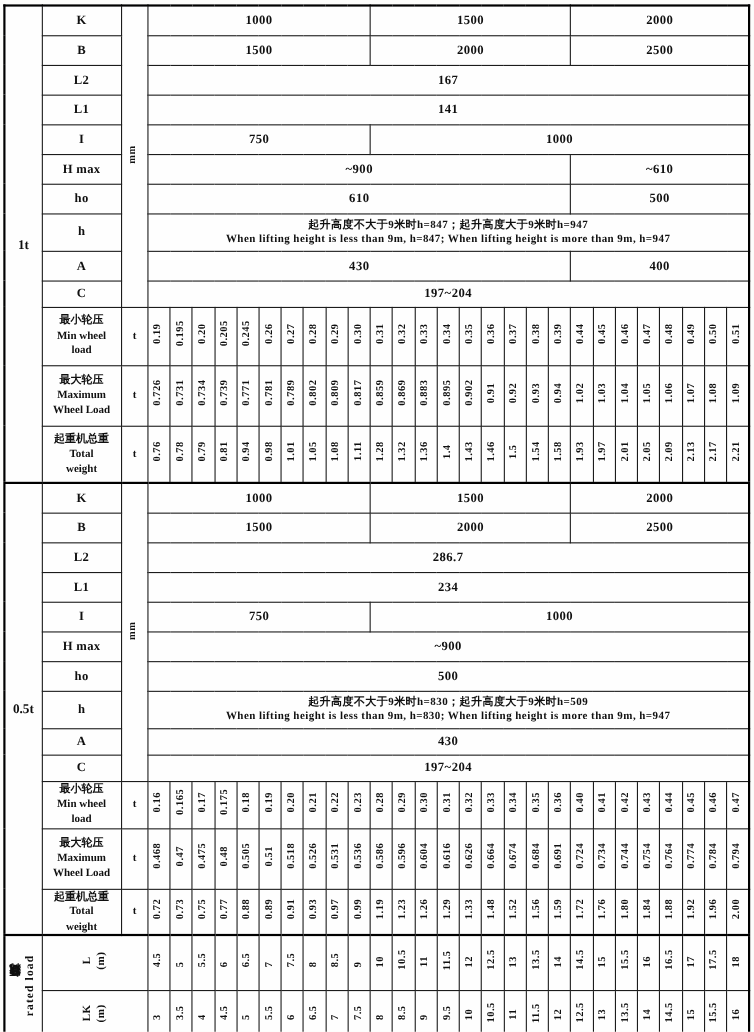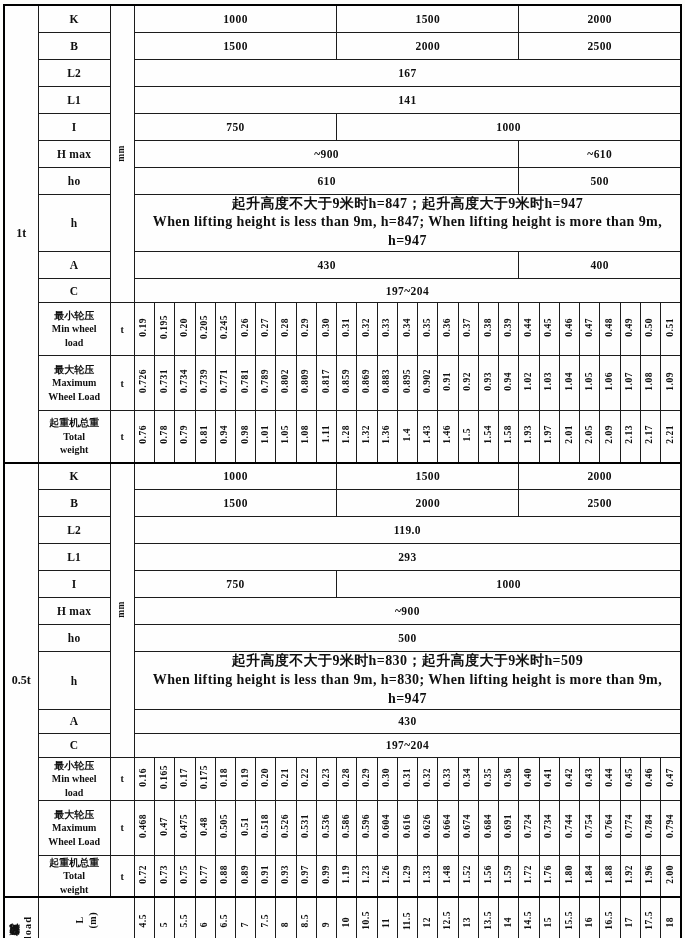--- a/index.html
+++ b/index.html
@@ -6,21 +6,21 @@
   .page{width:685px;height:938px;background:#fdfdfb;box-sizing:border-box;padding:4px 2px 3px 3px;
         font-family:"Liberation Serif","DejaVu Serif",serif;color:#101010;}
   table.spec{border-collapse:collapse;table-layout:fixed;width:679px;height:929px;
              border:2px solid #000;background:#fefefe;}
   td{border:1px solid #1c1c1c;text-align:center;vertical-align:middle;padding:0 1px;
      font-weight:bold;overflow:hidden;white-space:pre-line;}
   .loadcls{font-size:12px;}
   .pname{font-size:11.5px;letter-spacing:.3px;}
   .unitcol{font-size:10px;padding:0;}
   .dimval{font-size:11.5px;letter-spacing:.4px;}
-  .hcell{font-size:14px;line-height:1.35;letter-spacing:.4px;}
+  .hcell{font-size:10px;line-height:1.35;letter-spacing:.4px;}
   .rowlabel{font-size:10px;line-height:1.35;}
   .val{padding:0;}
   .vert{writing-mode:vertical-rl;transform:rotate(180deg);display:inline-block;
         white-space:pre;font-weight:bold;font-size:9.5px;line-height:1.25;letter-spacing:.5px;}
   .rowlabel,.pname,.loadcls{white-space:pre-line;}
   .grouplabel .vert{font-size:10.5px;letter-spacing:1px;}
   .flabel .vert{font-size:10px;}
   tr.sep td{border-top:2px solid #000;}
 </style>
 </head>
@@ -220,25 +220,25 @@
           <td class="dimval" colspan="8">2000</td>
         </tr>
         <tr style="height: 27px;">
           <td class="pname">B</td>
           <td class="dimval" colspan="10">1500</td>
           <td class="dimval" colspan="9">2000</td>
           <td class="dimval" colspan="8">2500</td>
         </tr>
         <tr style="height: 27px;">
           <td class="pname">L2</td>
-          <td class="dimval" colspan="27">119.0</td>
+          <td class="dimval" colspan="27">286.7</td>
         </tr>
         <tr style="height: 27px;">
           <td class="pname">L1</td>
-          <td class="dimval" colspan="27">293</td>
+          <td class="dimval" colspan="27">234</td>
         </tr>
         <tr style="height: 27px;">
           <td class="pname">I</td>
           <td class="dimval" colspan="10">750</td>
           <td class="dimval" colspan="17">1000</td>
         </tr>
         <tr style="height: 27px;">
           <td class="pname">H max</td>
           <td class="dimval" colspan="27">~900</td>
         </tr>

